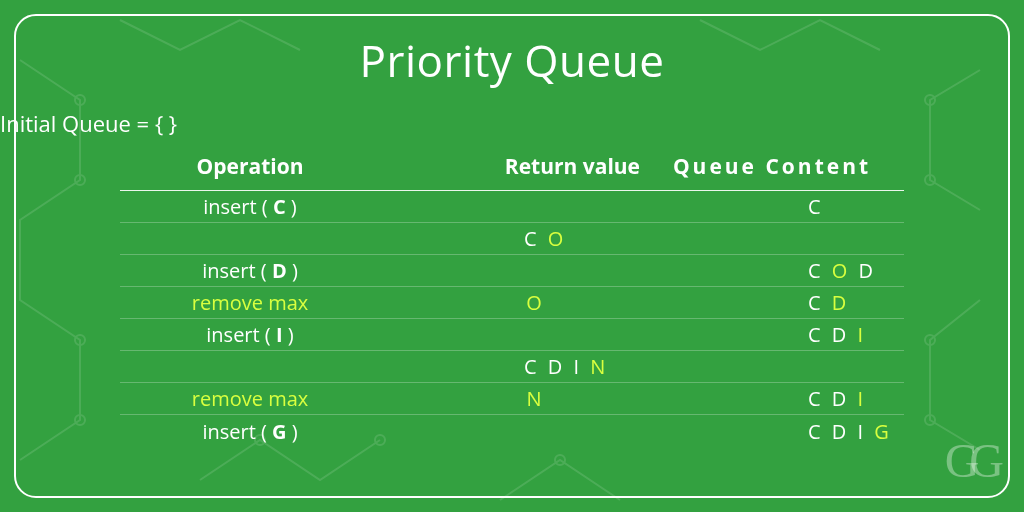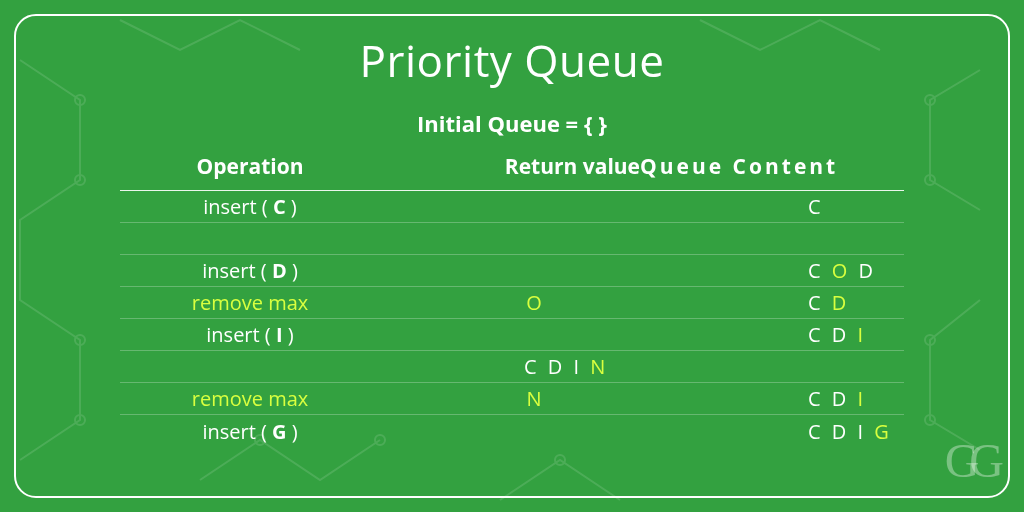--- a/index.html
+++ b/index.html
@@ -28,44 +28,44 @@
 
   .title {
     text-align: center;
     font-size: 44px;
     font-weight: 400;
     margin-top: 30px;
     letter-spacing: 0.5px;
   }
 
   .subtitle {
-    text-align: center;
+    text-align: left;
     font-size: 22px;
-    font-weight: 700;
+    font-weight: 400;
     margin-top: 18px;
   }
 
   .table {
     position: absolute;
     left: 120px;
     right: 120px;
     top: 148px;
     font-size: 20px;
   }
 
   .thead {
     display: flex;
     font-weight: 700;
     font-size: 21px;
     border-bottom: 1px solid rgba(255,255,255,0.9);
     padding: 4px 0 10px;
   }
   .thead .c1 { flex: 0 0 260px; text-align: center; }
   .thead .c2 { flex: 0 0 260px; text-align: right; }
-  .thead .c3 { flex: 1; }
+  .thead .c3 { flex: 1; text-align: center; }
 
   .row {
     display: flex;
     align-items: center;
     border-bottom: 1px solid rgba(255,255,255,0.25);
     height: 32px;
     gap: 24px;
   }
   .row.last { border-bottom: none; }
   .c1 { flex: 0 0 260px; text-align: center; white-space: pre; }
@@ -125,20 +125,21 @@
     <div class="c3" style="padding-left:0">Queue Content</div>
   </div>
   <div id="tbody">
       <div class="row">
         <div class="c1">insert ( <b>C</b> )</div>
         <div class="c2"></div>
         <div class="c3"><span>C</span></div>
       </div>
       <div class="row">
         <div class="c2"></div>
+        <div class="c3"><span>C</span><span> </span><span class="hl">O</span></div>
       </div>
       <div class="row">
         <div class="c1">insert ( <b>D</b> )</div>
         <div class="c2"></div>
         <div class="c3"><span>C</span><span> </span><span class="hl">O</span><span> </span><span>D</span></div>
       </div>
       <div class="row">
         <div class="c1 hl">remove max</div>
         <div class="c2 hl">O</div>
         <div class="c3"><span>C</span><span> </span><span class="hl">D</span></div>

